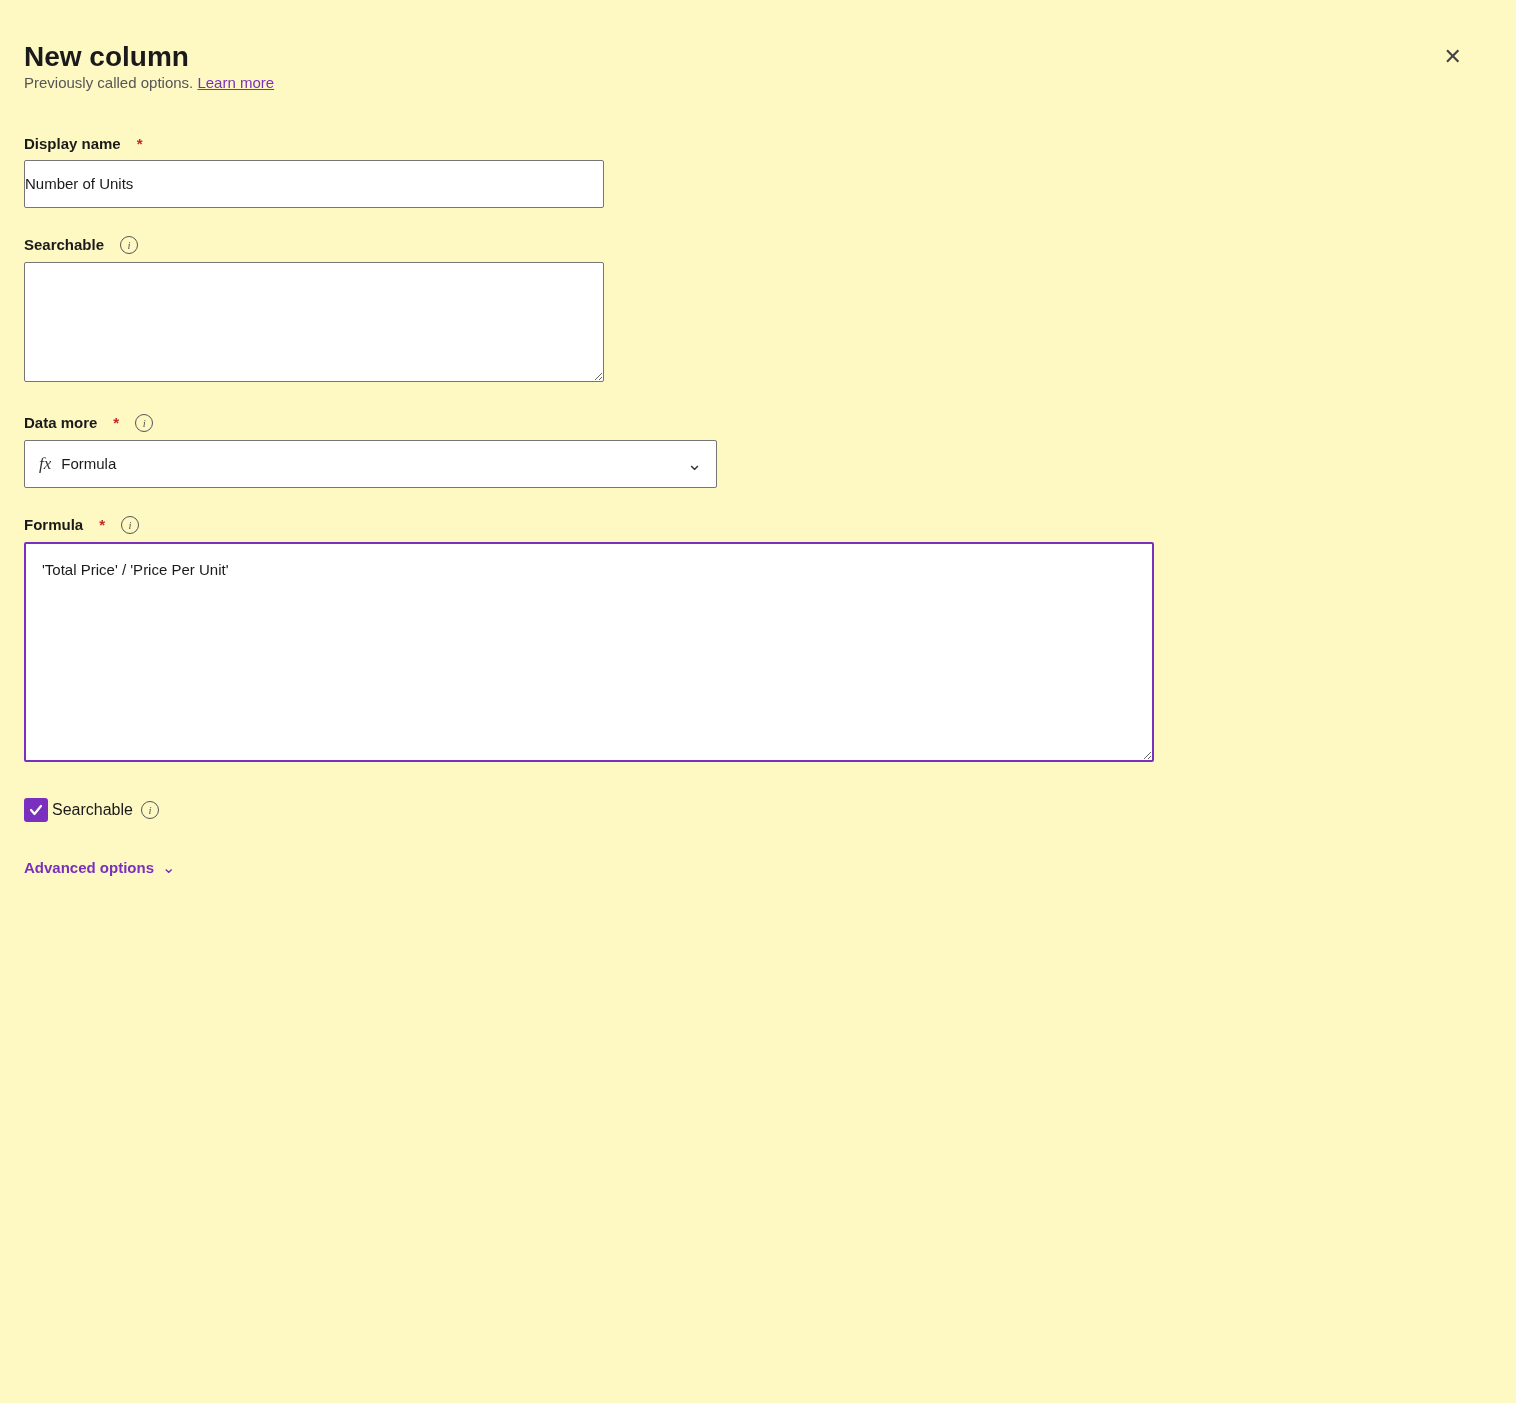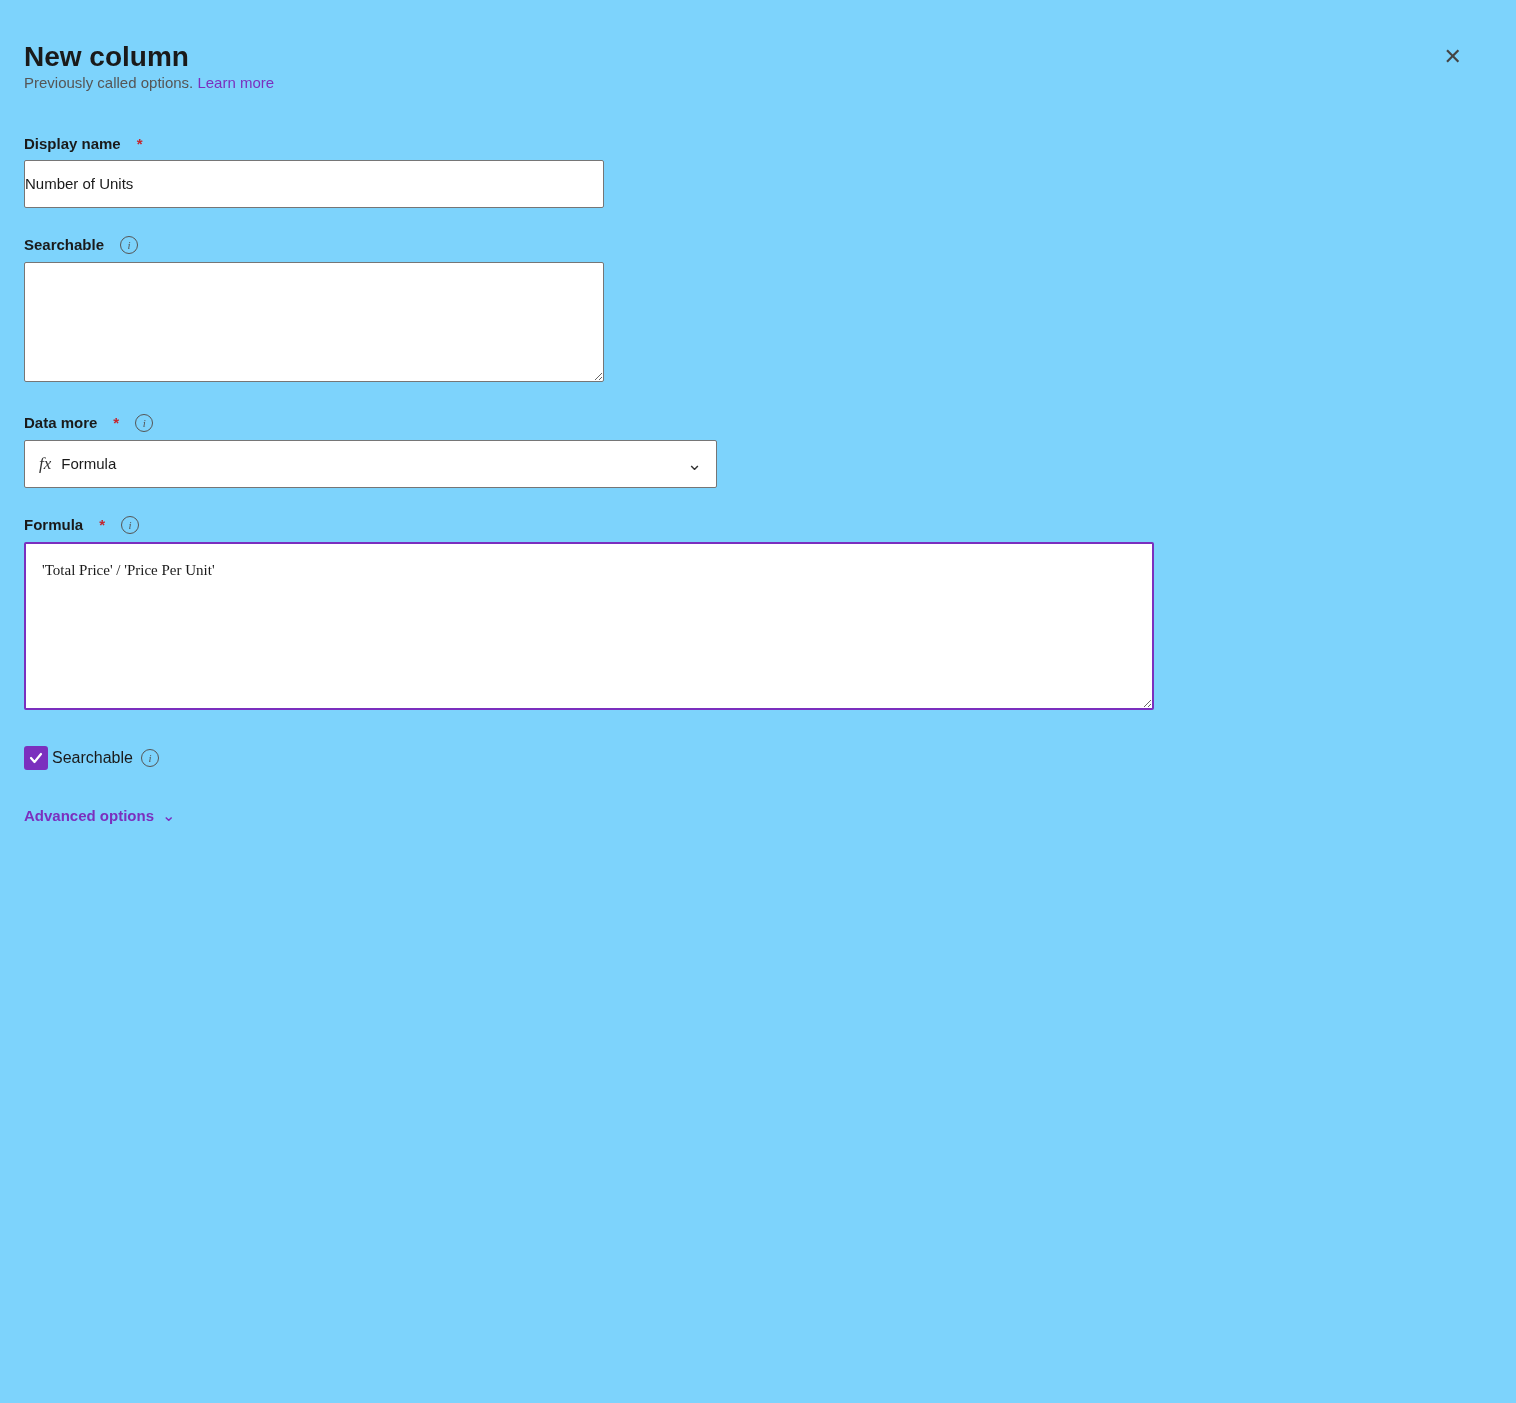--- a/index.html
+++ b/index.html
@@ -12,21 +12,21 @@
       font-family: 'Segoe UI', -apple-system, BlinkMacSystemFont, sans-serif;
       background: #fff;
       color: #212121;
       width: 1516px;
       min-height: 1403px;
     }
 
     .panel {
       width: 1516px;
       min-height: 1403px;
-      background: #7dd3fc;
+      background: #fef9c3;
       padding: 40px 48px 60px 24px;
       position: relative;
     }
 
     .panel-header {
       display: flex;
       justify-content: space-between;
       align-items: flex-start;
       margin-bottom: 8px;
     }
@@ -52,20 +52,21 @@
     }
 
     .subtitle {
       font-size: 15px;
       color: #555;
       margin-bottom: 36px;
     }
 
     .subtitle a {
       color: #7b2fbe;
+      text-decoration: underline;
       cursor: pointer;
     }
 
     .field-group {
       margin-bottom: 28px;
     }
 
     .field-label {
       font-size: 15px;
       font-weight: 600;
@@ -156,26 +157,26 @@
     }
 
     .chevron-down {
       font-size: 18px;
       color: #333;
     }
 
     .formula-textarea {
       width: 100%;
       max-width: 1130px;
-      height: 168px;
+      height: 220px;
       border: 2px solid #7b2fbe;
       border-radius: 2px;
       padding: 14px 16px;
       font-size: 15px;
-      font-family: Liberation Serif, serif;
+      font-family: Liberation Sans, sans-serif;
       color: #1a1a1a;
       outline: none;
       background: #fff;
       resize: vertical;
       line-height: 1.6;
     }
 
     .formula-group {
       margin-bottom: 32px;
     }

